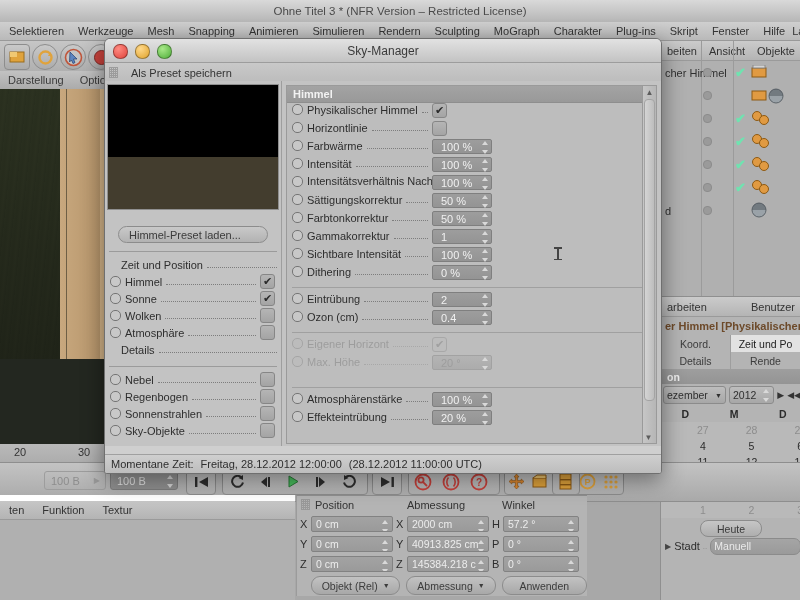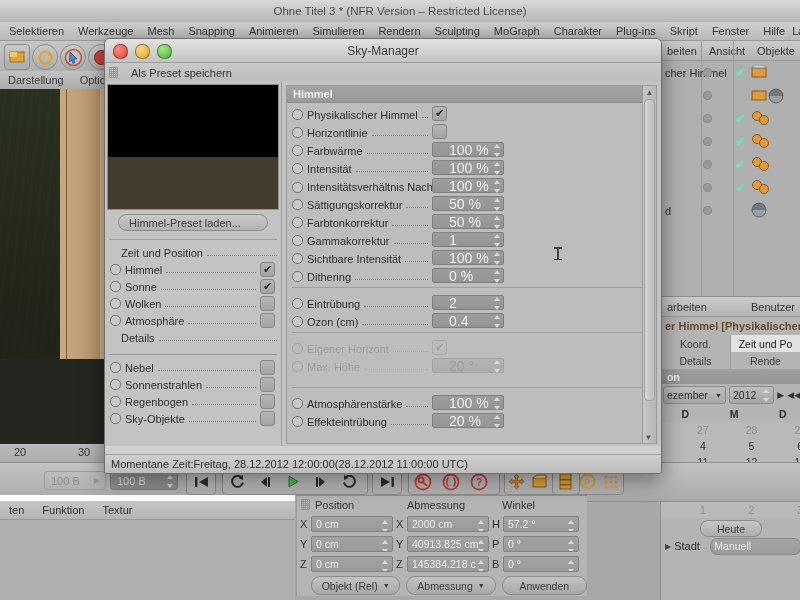--- a/index.html
+++ b/index.html
@@ -247,21 +247,21 @@
 
   .dlg-body{position:absolute;left:0;top:42px;width:556px;height:365px;display:flex;}
 
   .dlg-left{width:176px;background:#c3c3c3;border-right:1px solid #9e9e9e;position:relative;}
   .preview{
     width:170px;height:124px;margin:3px auto 0 auto;background:#000;position:relative;overflow:hidden;
     border:1px solid #8f8f8f;
   }
   .preview .grd{position:absolute;left:0;bottom:0;width:100%;height:52px;background:#433d2e;}
   .pbtn{
-    width:150px;height:17px;margin:4px auto 0 auto;border-radius:9px;
+    width:150px;height:17px;margin:16px auto 0 auto;border-radius:9px;
     background:linear-gradient(to bottom,#c9c9c9,#b2b2b2);border:1px solid #8c8c8c;
     display:flex;align-items:center;padding-left:10px;box-sizing:border-box;
     font-size:11px;color:#3b3b3b;
   }
   .hr{height:1px;background:#9b9b9b;margin:8px 4px 4px 4px;}
   .trow{display:flex;align-items:center;height:17px;padding-left:5px;}
   .radio{width:9px;height:9px;border-radius:5px;border:1px solid #757575;background:#c8c8c8;margin-right:4px;flex:0 0 auto;}
   .tlabel{font-size:11px;color:#2e2e2e;white-space:nowrap;}
   .dots{flex:1;border-bottom:1px dotted #7d7d7d;margin:0 4px 3px 4px;height:9px;}
   .chk{
@@ -285,29 +285,29 @@
   .sb-arrow{height:12px;display:flex;align-items:center;justify-content:center;font-size:8px;color:#5c5c5c;}
   .sb-thumb{position:absolute;left:1px;top:13px;width:9px;height:300px;
     background:linear-gradient(to right,#d4d4d4,#bdbdbd);border:1px solid #a3a3a3;border-radius:4px;}
 
   .sect-hdr{
     height:16px;background:linear-gradient(to bottom,#a3a3a3,#999999);
     display:flex;align-items:center;padding-left:6px;
     font-size:11px;color:#f2f2f2;font-weight:bold;
     border-bottom:1px solid #8e8e8e;
   }
-  .prow{display:flex;align-items:flex-end;height:18px;padding-left:5px;}
+  .prow{display:flex;align-items:flex-start;height:18px;padding-left:5px;}
   .plabel{font-size:11px;color:#2d2d2d;white-space:nowrap;}
   .pdots{border-bottom:1px dotted #7d7d7d;margin:0 4px 3px 4px;height:9px;flex:1;}
   .pfield{
-    width:72px;height:15px;flex:0 0 auto;
+    width:60px;height:15px;flex:0 0 auto;
     background:linear-gradient(to bottom,#9d9d9d,#949494);
     border:1px solid #7f7f7f;border-radius:2px;position:relative;
-    display:flex;align-items:center;padding-left:16px;box-sizing:border-box;
-    font-size:14px;color:#f0f0f0;
+    display:flex;align-items:center;padding-left:8px;box-sizing:border-box;
+    font-size:11px;color:#f0f0f0;
   }
   .pfield .spin{right:2px;top:1px;}
   .labelwrap{display:flex;align-items:center;width:140px;flex:0 0 auto;}
   .prow.disabled .plabel{color:#9d9d9d;}
   .prow.disabled .radio{border-color:#a5a5a5;background:#bcbcbc;}
   .prow.disabled .chk{color:#a0a0a0;border-color:#a8a8a8;background:#bcbcbc;}
   .prow.disabled .pfield{background:linear-gradient(to bottom,#b4b4b4,#acacac);border-color:#a2a2a2;color:#9d9d9d;}
   .prow.disabled .pdots{border-bottom-color:#a8a8a8;}
   .psep{height:1px;background:#a0a0a0;margin:4px 5px;}
   .gradbar{
@@ -318,21 +318,21 @@
   .knob{position:absolute;top:16px;width:9px;height:11px;
     background:linear-gradient(to bottom,#d0d0d0,#bcbcbc);border:1px solid #9a9a9a;border-radius:2px 2px 4px 4px;}
   .arrow-r{width:0;height:0;border-top:4px solid transparent;border-bottom:4px solid transparent;
     border-left:6px solid #6a6a6a;margin-right:5px;flex:0 0 auto;}
 
   .dlg-status{
     position:absolute;left:0;bottom:0;width:556px;height:19px;
     background:linear-gradient(to bottom,#cfcfcf,#bdbdbd);
     border-top:1px solid #a0a0a0;
     display:flex;align-items:center;padding-left:6px;box-sizing:border-box;
-    font-size:11px;color:#2e2e2e;white-space:nowrap;
+    font-size:11px;color:#2e2e2e;gap:7px;white-space:nowrap;
   }
   .cursor{
     position:absolute;left:452px;top:208px;width:2px;height:13px;background:#444;
   }
   .cursor:before,.cursor:after{content:"";position:absolute;left:-3px;width:8px;height:1.5px;background:#444;}
   .cursor:before{top:0;}
   .cursor:after{bottom:0;}
 </style>
 </head>
 <body>
@@ -938,27 +938,27 @@
         <div class="hr"></div>
 
         <div class="trow">
           <div class="radio"></div>
           <div class="tlabel">Nebel</div>
           <div class="dots"></div>
           <div class="chk"></div>
         </div>
         <div class="trow">
           <div class="radio"></div>
-          <div class="tlabel">Sonnenstrahlen</div>
+          <div class="tlabel">Regenbogen</div>
           <div class="dots"></div>
           <div class="chk"></div>
         </div>
         <div class="trow">
           <div class="radio"></div>
-          <div class="tlabel">Regenbogen</div>
+          <div class="tlabel">Sonnenstrahlen</div>
           <div class="dots"></div>
           <div class="chk"></div>
         </div>
         <div class="trow">
           <div class="radio"></div>
           <div class="tlabel">Sky-Objekte</div>
           <div class="dots"></div>
           <div class="chk"></div>
         </div>
       </div>

